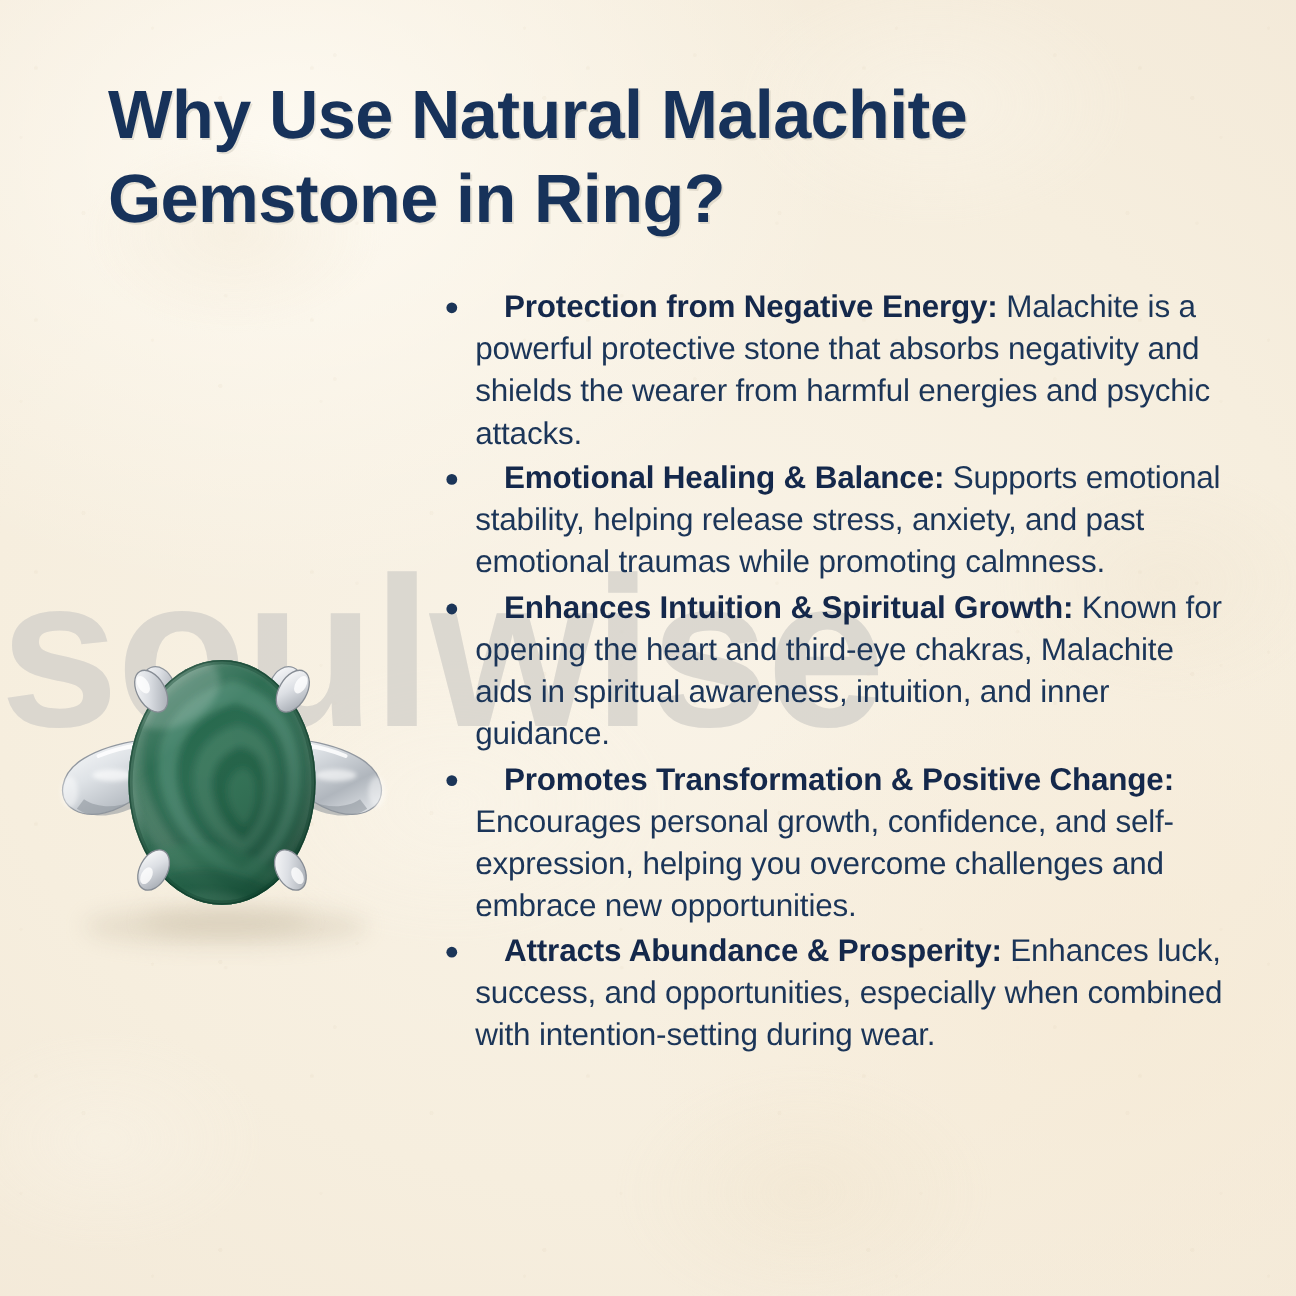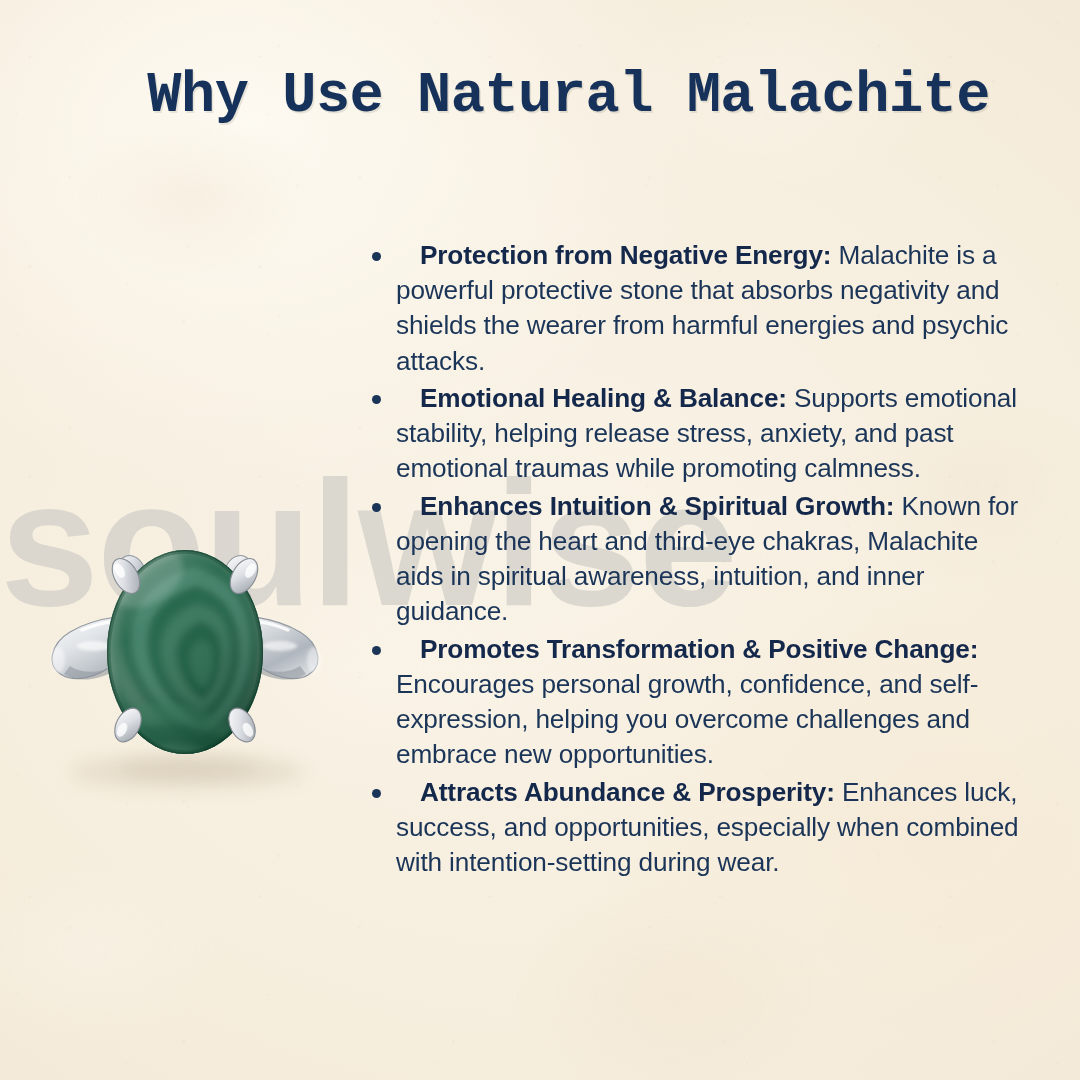--- a/index.html
+++ b/index.html
@@ -77,23 +77,23 @@
     pointer-events: none;
     white-space: nowrap;
   }
 
   
   #title {
     position: absolute;
     top: 62px;
     left: 90px;
     width: 900px;
-    text-align: right;
+    text-align: left;
     color: #17325a;
-    font-family: Liberation Mono, monospace;
+    font-family: Liberation Sans, sans-serif;
     font-weight: 700;
     font-size: 57px;
     line-height: 1.22;
     letter-spacing: -0.5px;
     text-shadow: 1.5px 1.5px 0 rgba(120,110,95,.16);
   }
   #title .tl { display:block; }
 
   
   #ring-figure {
@@ -305,20 +305,21 @@
         <g transform="rotate(-28 220 205)">
           <ellipse cx="220" cy="205" rx="11.5" ry="18" fill="url(#prongG)" stroke="#868c94" stroke-width="1.1"></ellipse>
           <ellipse cx="223" cy="212" rx="4.5" ry="7.5" fill="#ffffff" opacity=".8"></ellipse>
         </g>
       </g>
     </svg>
   </div>
 
   <h1 id="title">
     <span class="tl">Why Use Natural Malachite</span>
+    <span class="tl">Gemstone in Ring?</span>
   </h1>
 
   <ul id="benefits">
       <li class="benefit">
         <span class="bullet-dot"></span>
         <span class="benefit-text"><span class="benefit-term">Protection from Negative Energy:</span><span class="benefit-desc"> Malachite is a powerful protective stone that absorbs negativity and shields the wearer from harmful energies and psychic attacks.</span></span>
       </li>
       <li class="benefit">
         <span class="bullet-dot"></span>
         <span class="benefit-text"><span class="benefit-term">Emotional Healing &amp; Balance:</span><span class="benefit-desc"> Supports emotional stability, helping release stress, anxiety, and past emotional traumas while promoting calmness.</span></span>

